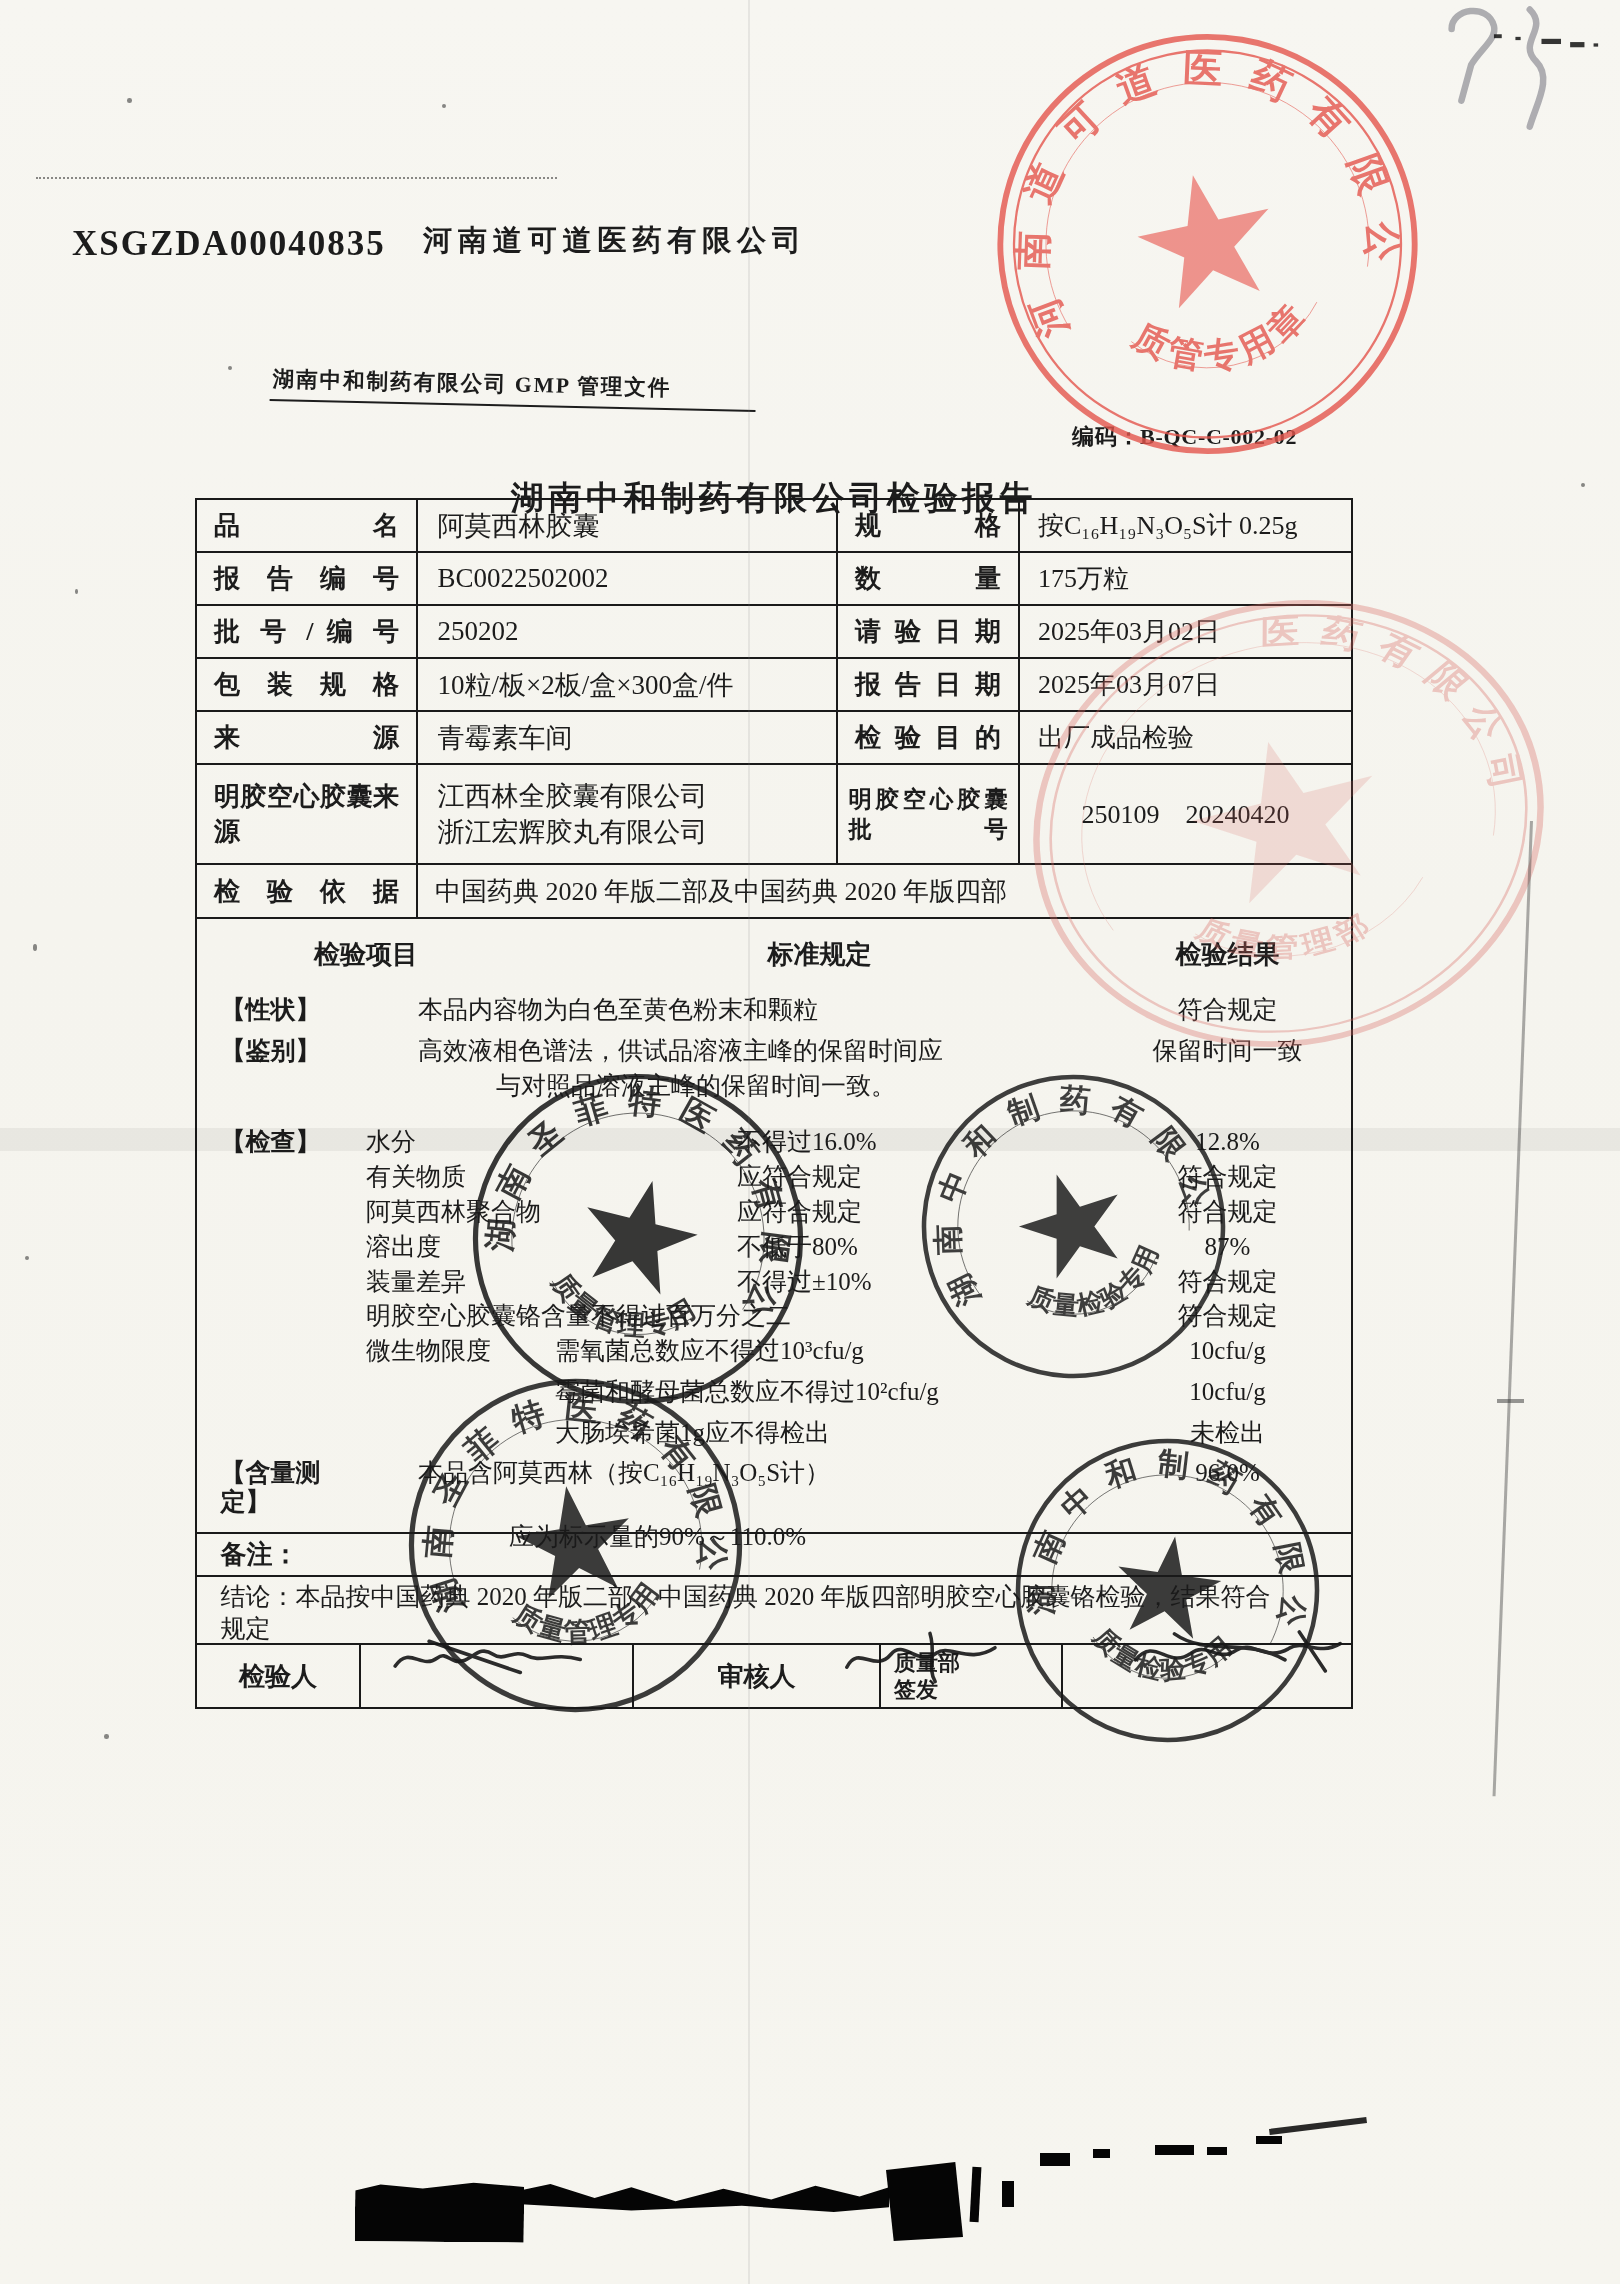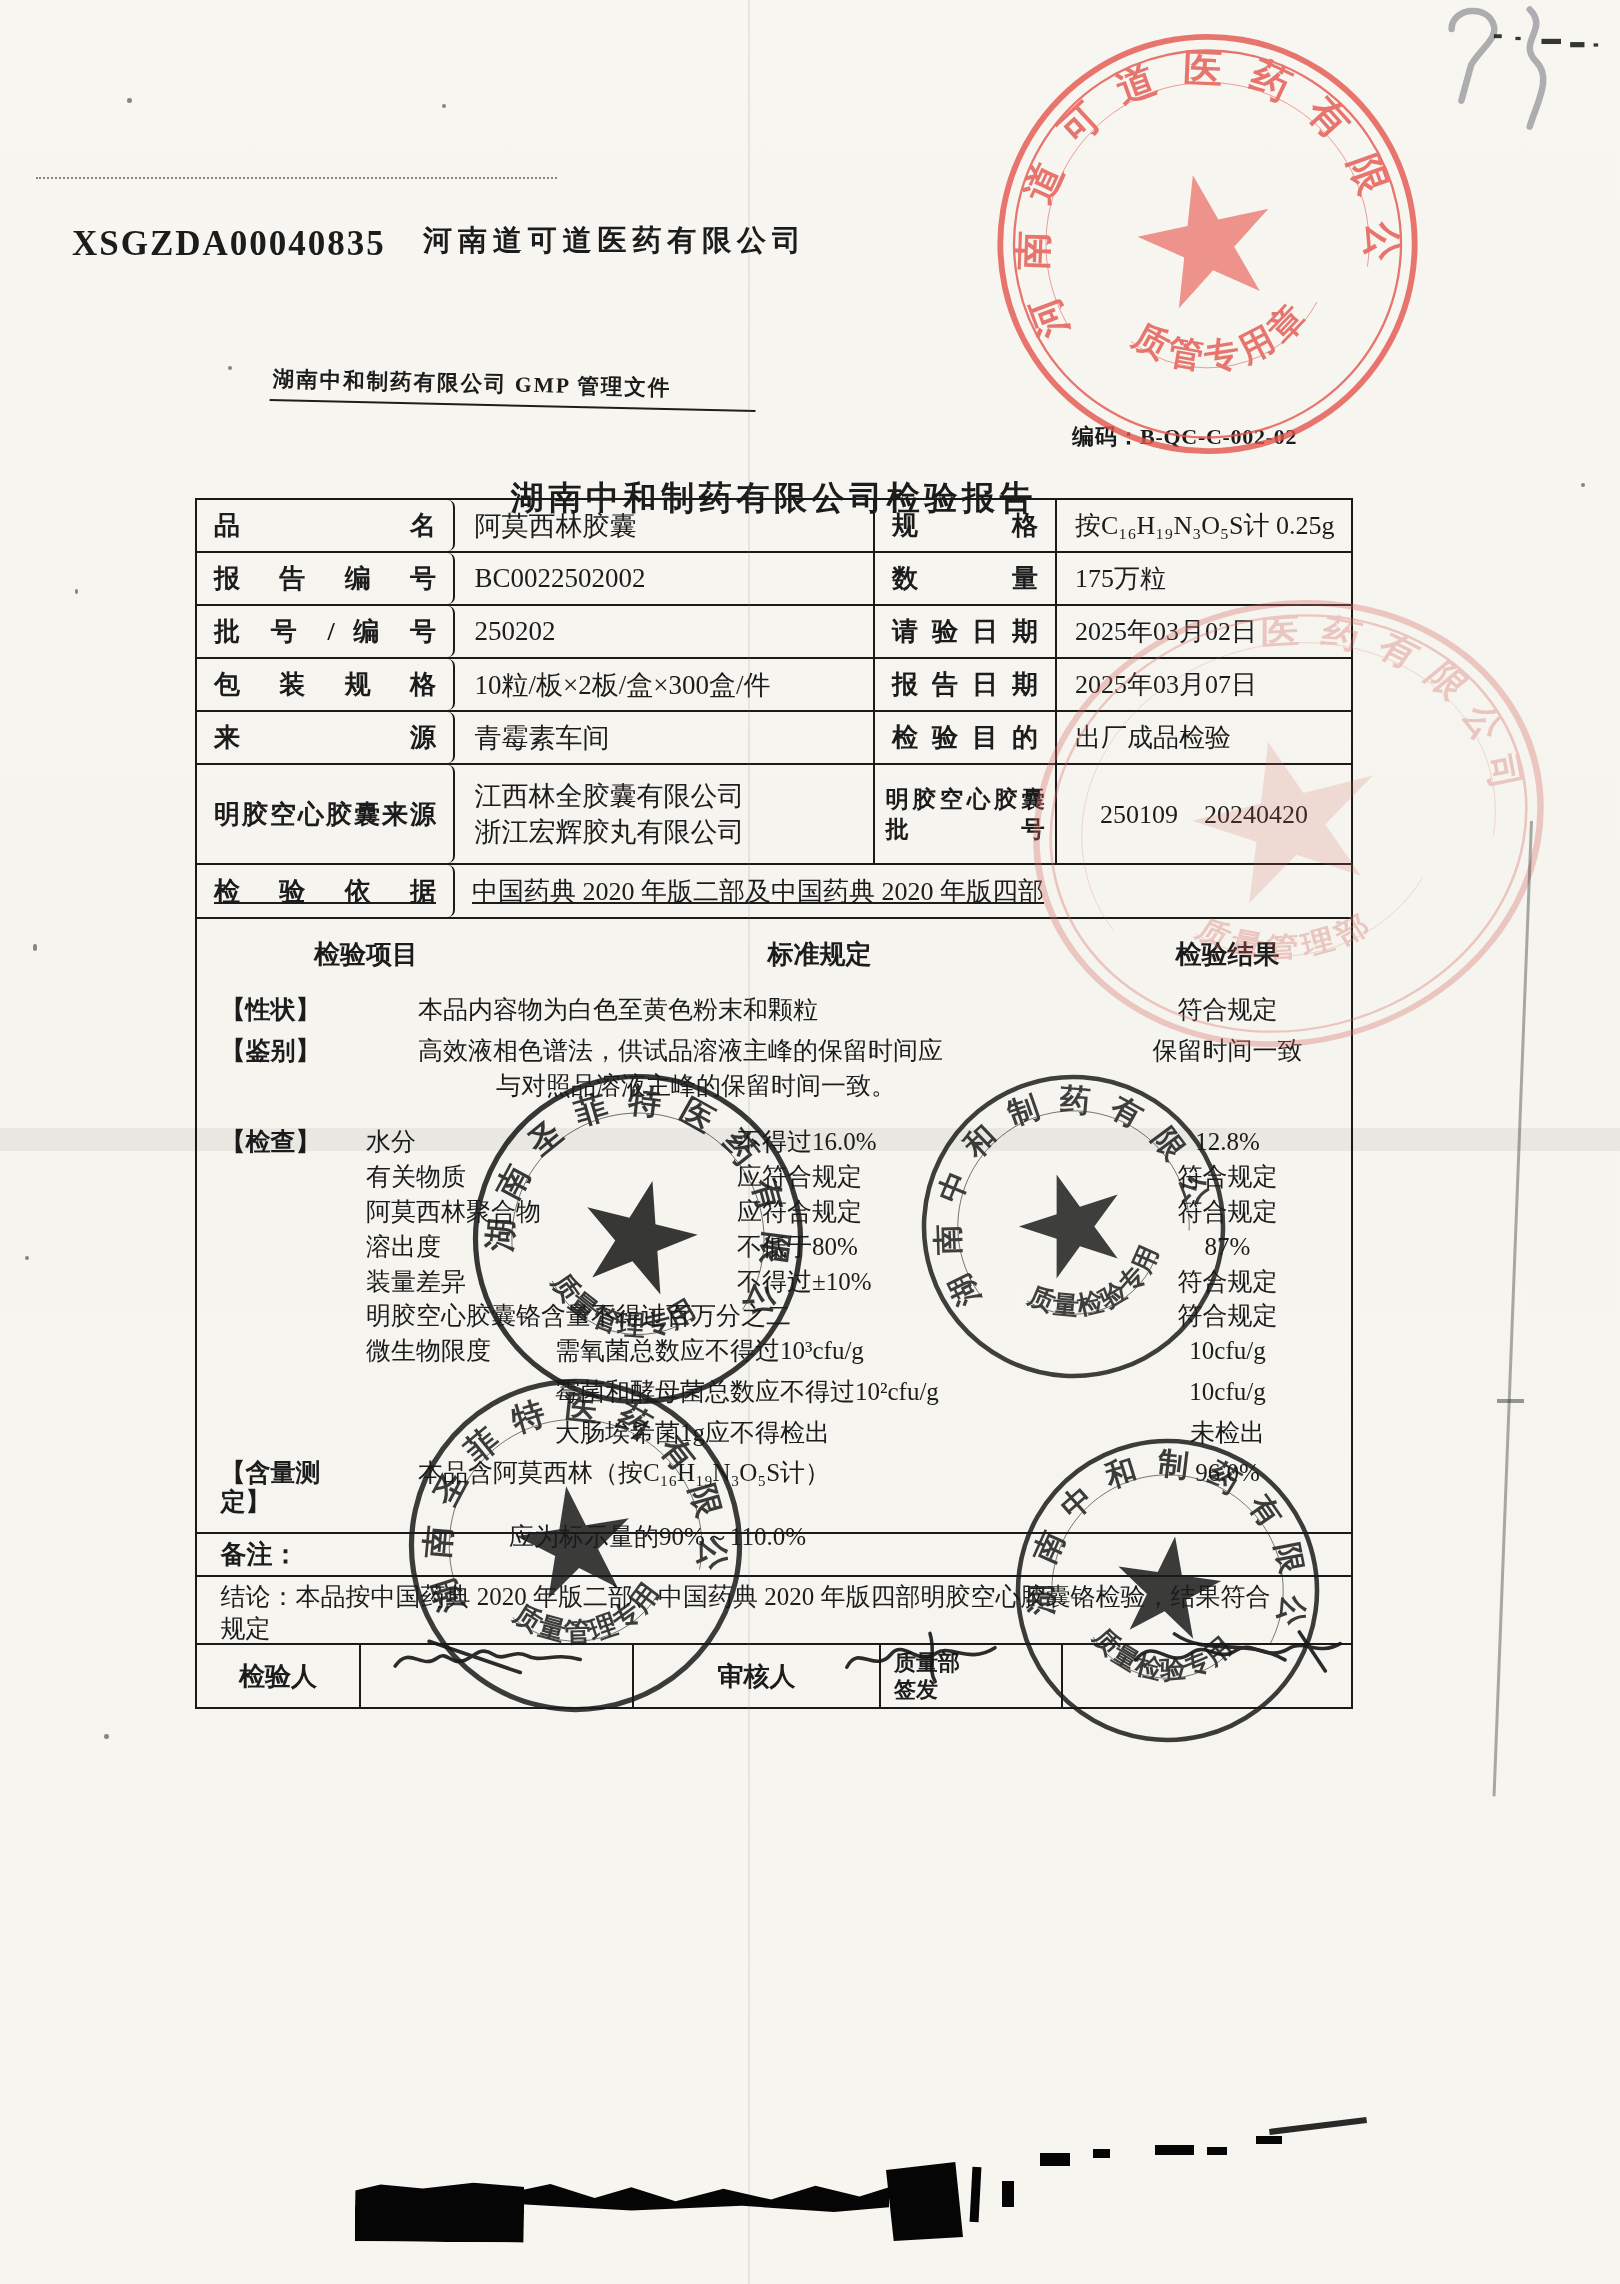--- a/index.html
+++ b/index.html
@@ -18,21 +18,21 @@
   .gmp-line{left:270px;top:364px;font-size:21.5px;font-weight:600;letter-spacing:2px;
     border-bottom:2.6px solid #1d1d1d;padding:0 85px 5.9px 2.6px;
     transform:rotate(1.3deg);transform-origin:left center;}
   .code-line{left:1072px;top:422px;font-size:22px;font-weight:700;letter-spacing:0.7px;}
   .report-title{left:195px;top:476px;width:1158px;text-align:center;
     font-size:33px;font-weight:700;letter-spacing:4.6px;}
   
   .main-table{left:195px;top:498px;width:1158px;border:2.6px solid #191919;box-sizing:border-box;}
   .info-row{display:flex;border-bottom:2px solid #1a1a1a;}
   .cell{display:flex;align-items:center;box-sizing:border-box;min-height:100%;}
-  .c-l1{width:258px;border-right:2px solid #1a1a1a;border-radius:7px;}
+  .c-l1{width:221px;border-right:2px solid #1a1a1a;}
   .c-v1{width:420px;border-right:2px solid #1a1a1a;padding-left:19.5px;font-size:27px;}
   .c-l2{width:182px;border-right:2px solid #1a1a1a;}
   .c-v2{flex:1;padding-left:18px;font-size:26px;}
   .c-wide{flex:1;padding-left:17px;font-size:26px;}
   .jlabel{display:block;width:100%;box-sizing:border-box;padding:0 17px;
     font-size:26px;font-weight:600;text-align:justify;text-align-last:justify;}
   .small-label .jlabel{font-size:23.4px;padding:0 10.4px;line-height:1.3;}
   .h78{height:51px;} .h150{height:98px;} .h80{height:52px;}
   .pre{white-space:pre-line;line-height:1.35;}
   .centered{justify-content:center;padding-left:0 !important;}
@@ -143,21 +143,21 @@
       <div class="cell c-l1">
           <span class="jlabel">明胶空心胶囊来源</span>
         </div>
       <div class="cell c-v1 pre">江西林全胶囊有限公司
 浙江宏辉胶丸有限公司</div>
       <div class="cell c-l2 small-label">
           <span class="jlabel">明胶空心胶囊批 号</span>
         </div>
       <div class="cell c-v2 centered">250109　20240420</div>
     </div>
-    <div class="info-row h80" style="border-bottom:none;text-decoration:underline;">
+    <div class="info-row h80" style="border-bottom:none;">
       <div class="cell c-l1">
           <span class="jlabel">检 验 依 据</span>
         </div>
       <div class="cell c-wide">中国药典 2020 年版二部及中国药典 2020 年版四部</div>
     </div>
 
     <div class="inspection" style="border-top:2px solid #1a1a1a;">
       <div class="ins-head">
         <span class="h1">检验项目</span>
         <span class="h2">标准规定</span>

